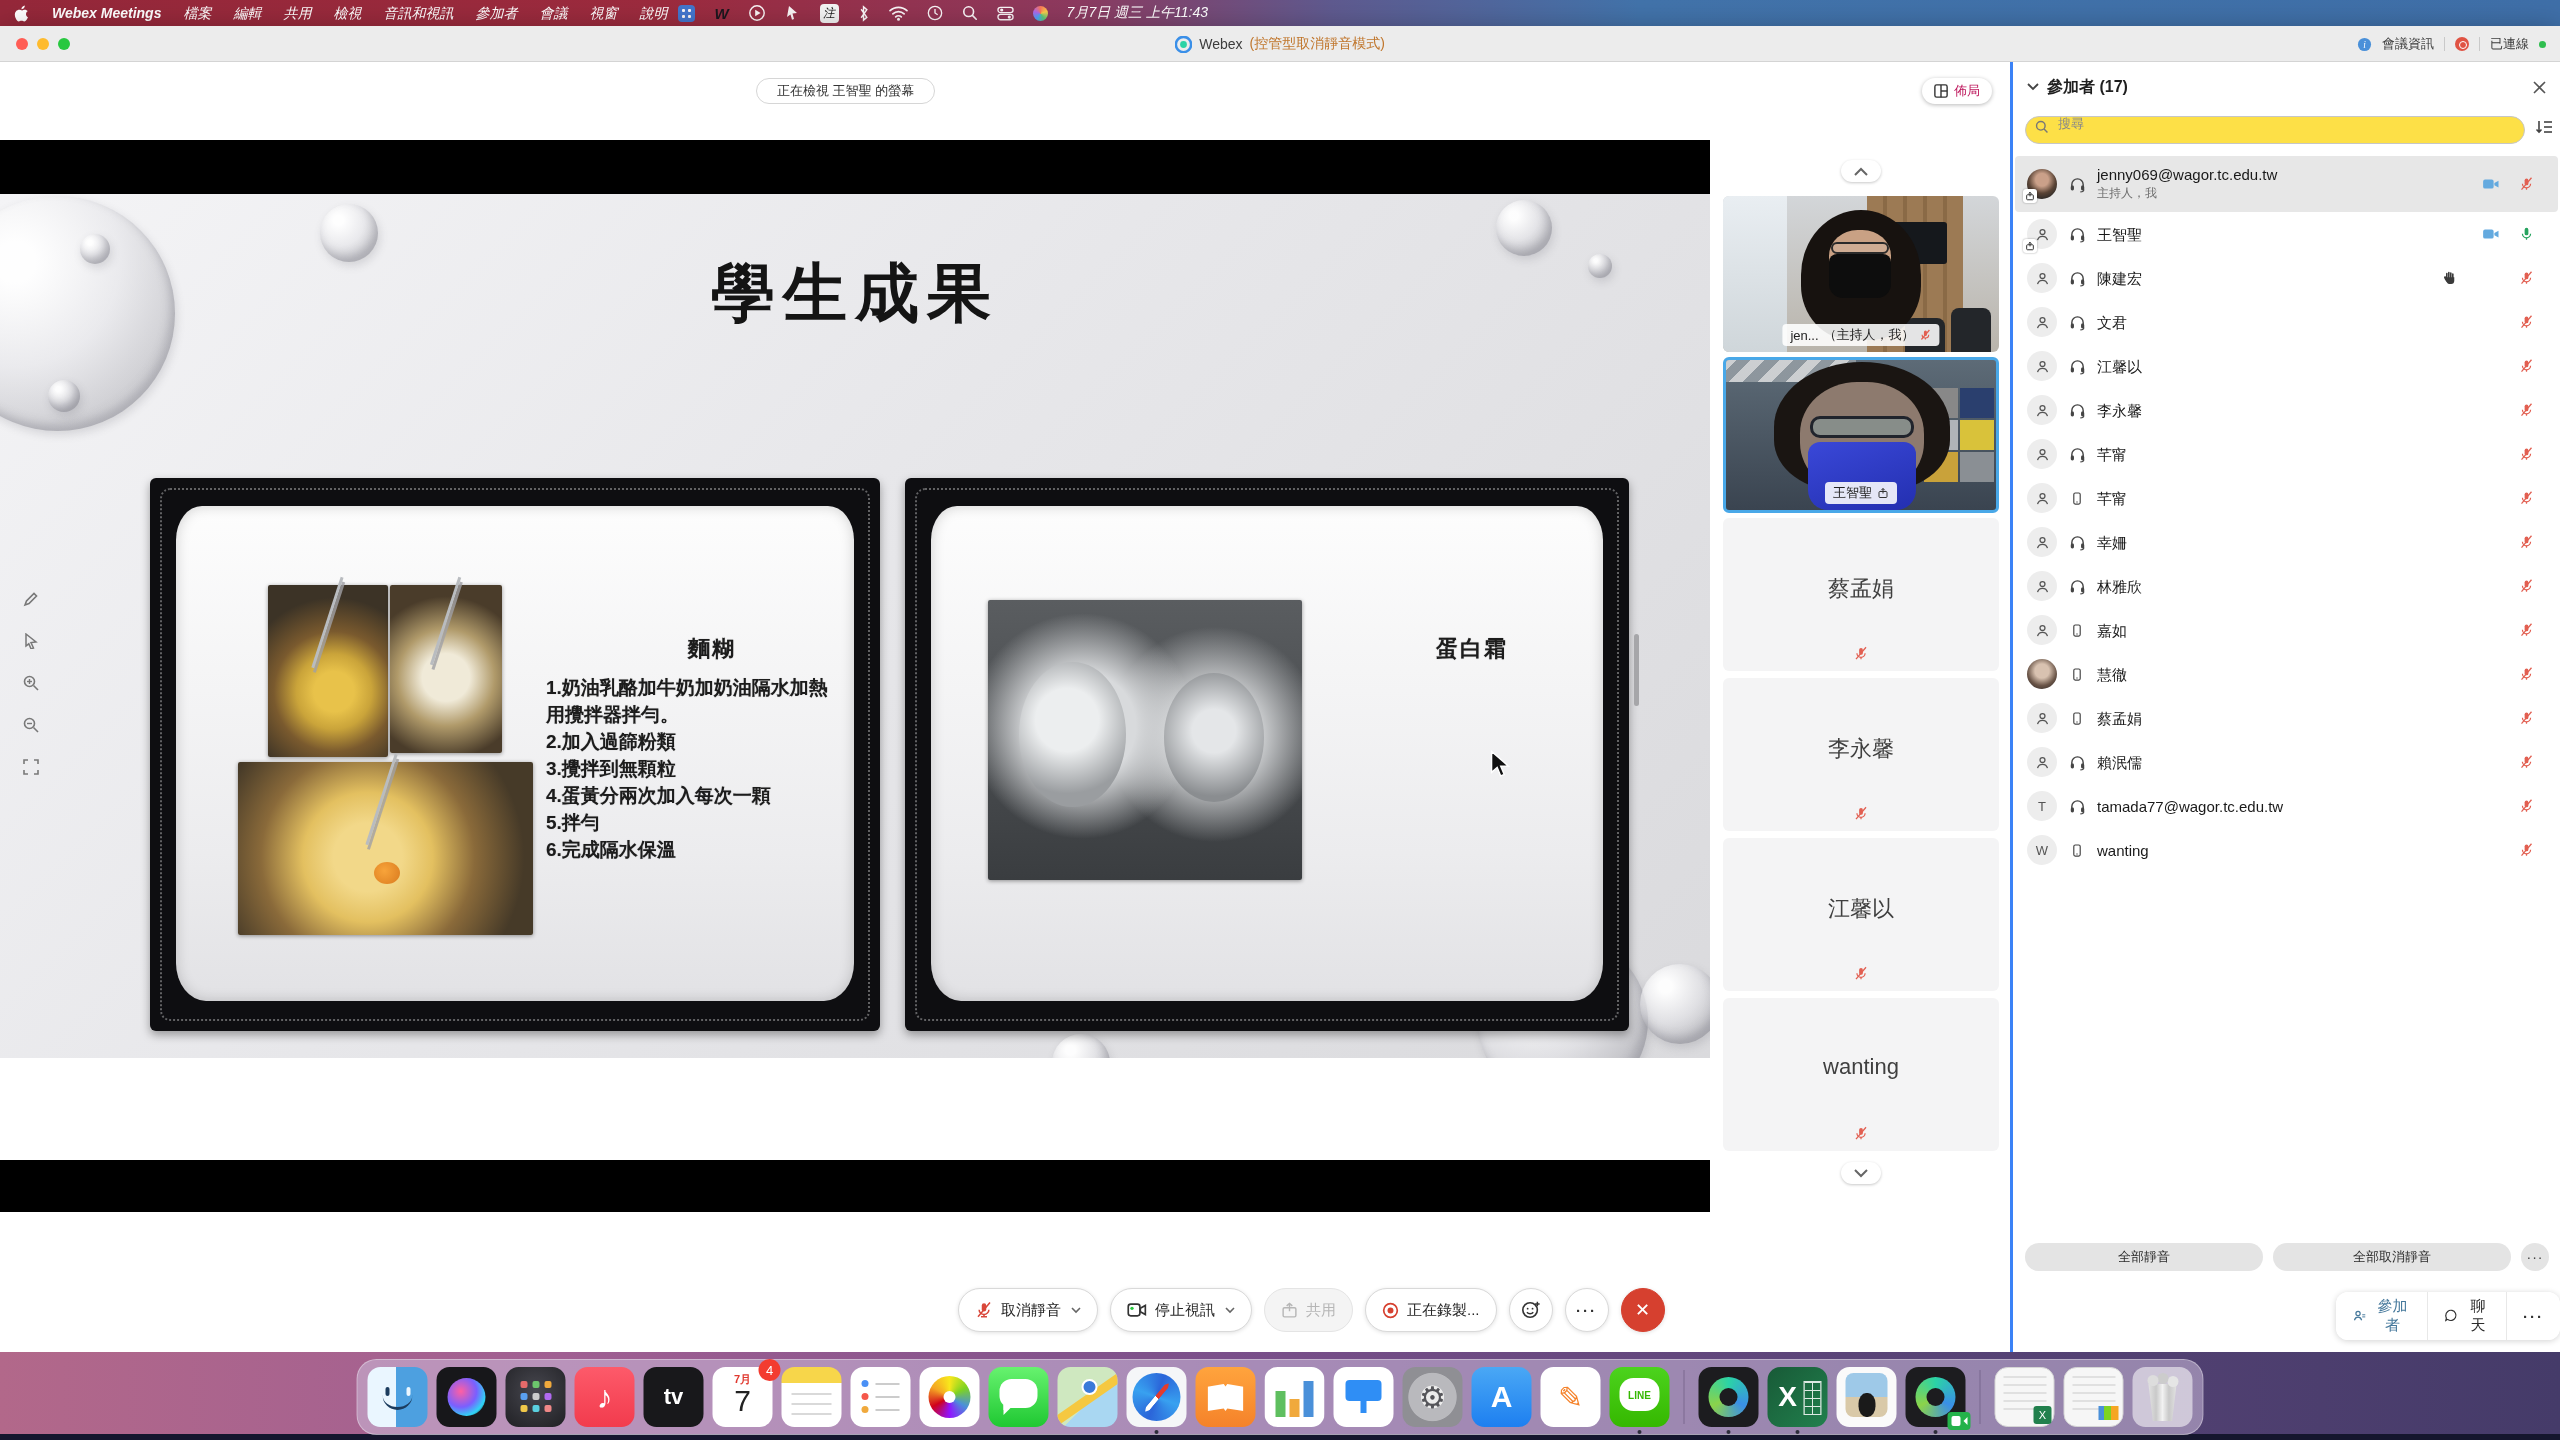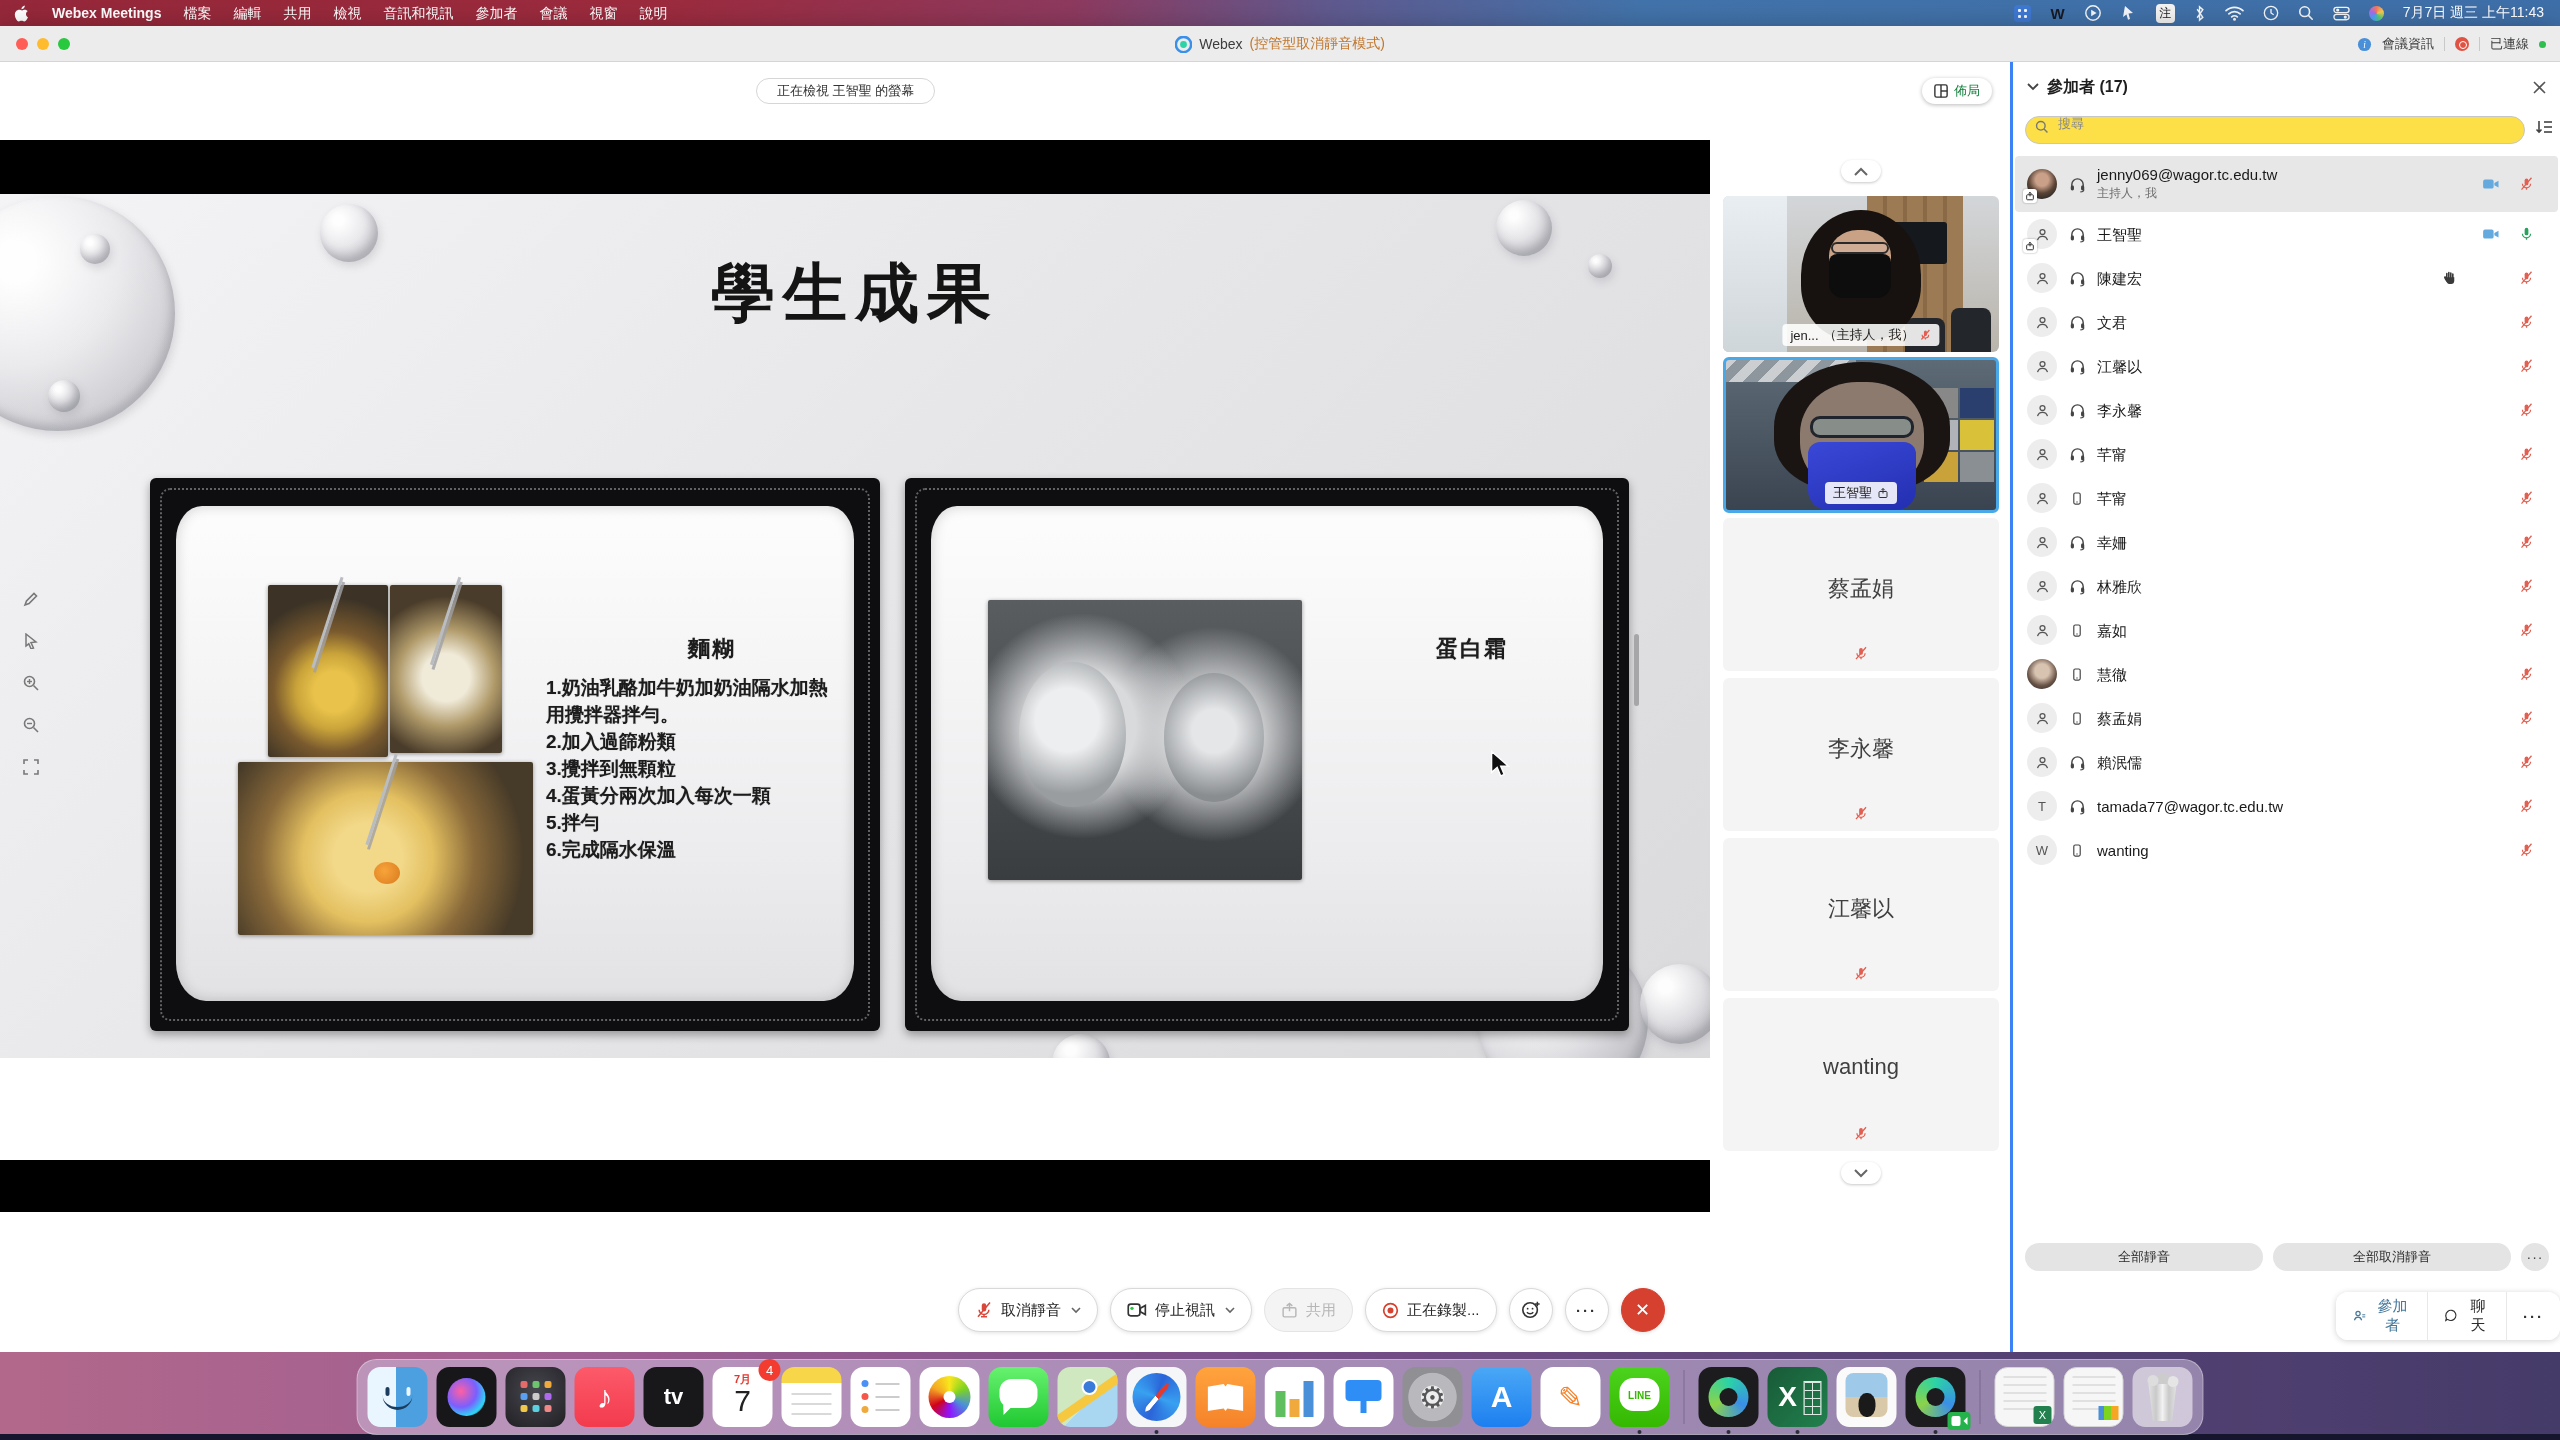--- a/index.html
+++ b/index.html
@@ -3,21 +3,21 @@
 <meta charset="utf-8">
 <style>
   * { margin:0; padding:0; box-sizing:border-box; }
   html,body { width:2560px; height:1440px; overflow:hidden; background:#222; }
   body { font-family:"Liberation Sans","DejaVu Sans",sans-serif; }
   .screen { position:absolute; inset:0; width:2560px; height:1440px; background:#1a1a2e; }
 
   
   .menubar { position:absolute; left:0; top:0; width:2560px; height:26px;
     background:linear-gradient(90deg,#95283a 0%,#9c2b3e 26%,#8d3a5f 42%,#5f5a8f 52%,#4273aa 64%,#3f6fa8 100%);
-    display:flex; align-items:center; justify-content:space-between; color:#fff; font-size:14px; }
+    display:flex; align-items:center; color:#fff; font-size:14px;font-style:italic; }
   .mb-left { display:flex; align-items:center; gap:4px; padding-left:14px; }
   .apple { display:flex; align-items:center; margin-right:8px; }
   #menu-left { display:flex; }
   .menu-item { padding:0 11px; line-height:26px; white-space:nowrap; }
   .menu-item.bold { font-weight:700; }
   .mb-right { display:flex; align-items:center; gap:19px; padding-right:16px; }
   .mb-ic { display:flex; align-items:center; opacity:.95; }
   .mb-ime { width:19px; height:19px; background:#f4f4f4; border-radius:4px; color:#222;
     font-size:12px; display:flex; align-items:center; justify-content:center; }
   .mb-orb { width:15px; height:15px; border-radius:50%;
@@ -45,21 +45,21 @@
   .rec-dot { width:14px; height:14px; border-radius:50%; background:#e05343; position:relative; }
   .rec-dot::before { content:""; position:absolute; left:4px; top:4px; width:6px; height:6px;
     border:1px solid #fff; border-radius:50%; }
   .green-dot { width:7px; height:7px; border-radius:50%; background:#2fbe4f; }
 
   
   .viewing-pill { position:absolute; left:756px; top:52px; height:26px; padding:0 20px;
     border:1px solid #d6d6d6; border-radius:13px; background:#fff; font-size:13px; color:#333;
     display:flex; align-items:center; }
   .layout-btn { position:absolute; left:1922px; top:52px; height:26px; padding:0 12px; border:none;
-    border-radius:13px; background:#fff; box-shadow:0 1px 4px rgba(0,0,0,.28); font-size:13px; color:#15803d;
+    border-radius:13px; background:#fff; box-shadow:0 1px 4px rgba(0,0,0,.28); font-size:13px; color:#be185d;
     display:flex; align-items:center; gap:6px; cursor:pointer; font-family:Liberation Sans, sans-serif; }
 
   
   .bar { position:absolute; left:0; width:1710px; background:#000; }
   .bar.top { top:114px; height:54px; }
   .bar.bottom { top:1134px; height:52px; }
   .slide { position:absolute; left:0; top:168px; width:1710px; height:864px; overflow:hidden;
     background:linear-gradient(135deg,#f4f4f6 0%,#e7e7ea 45%,#dadadd 100%); }
   .bubble { position:absolute; border-radius:50%;
     background:radial-gradient(circle at 32% 28%, rgba(255,255,255,.95) 8%, rgba(228,228,232,.55) 45%, rgba(150,150,158,.35) 72%, rgba(120,120,128,.25) 100%);

